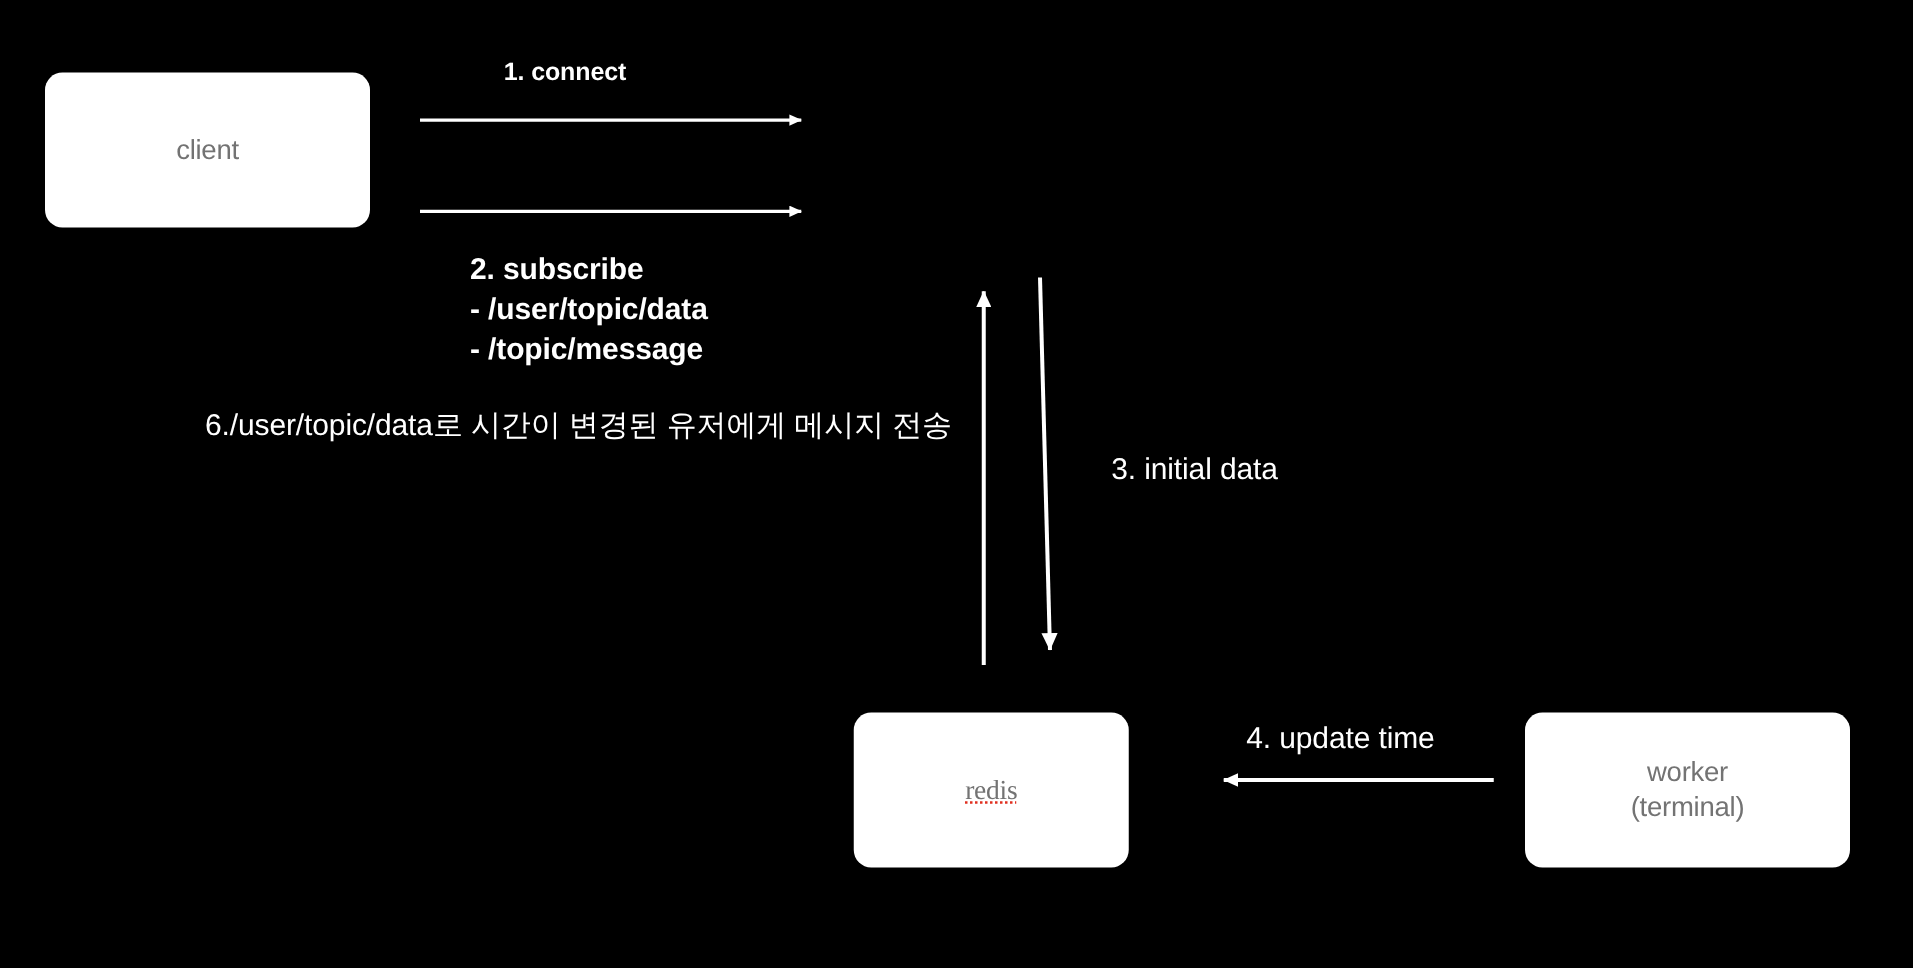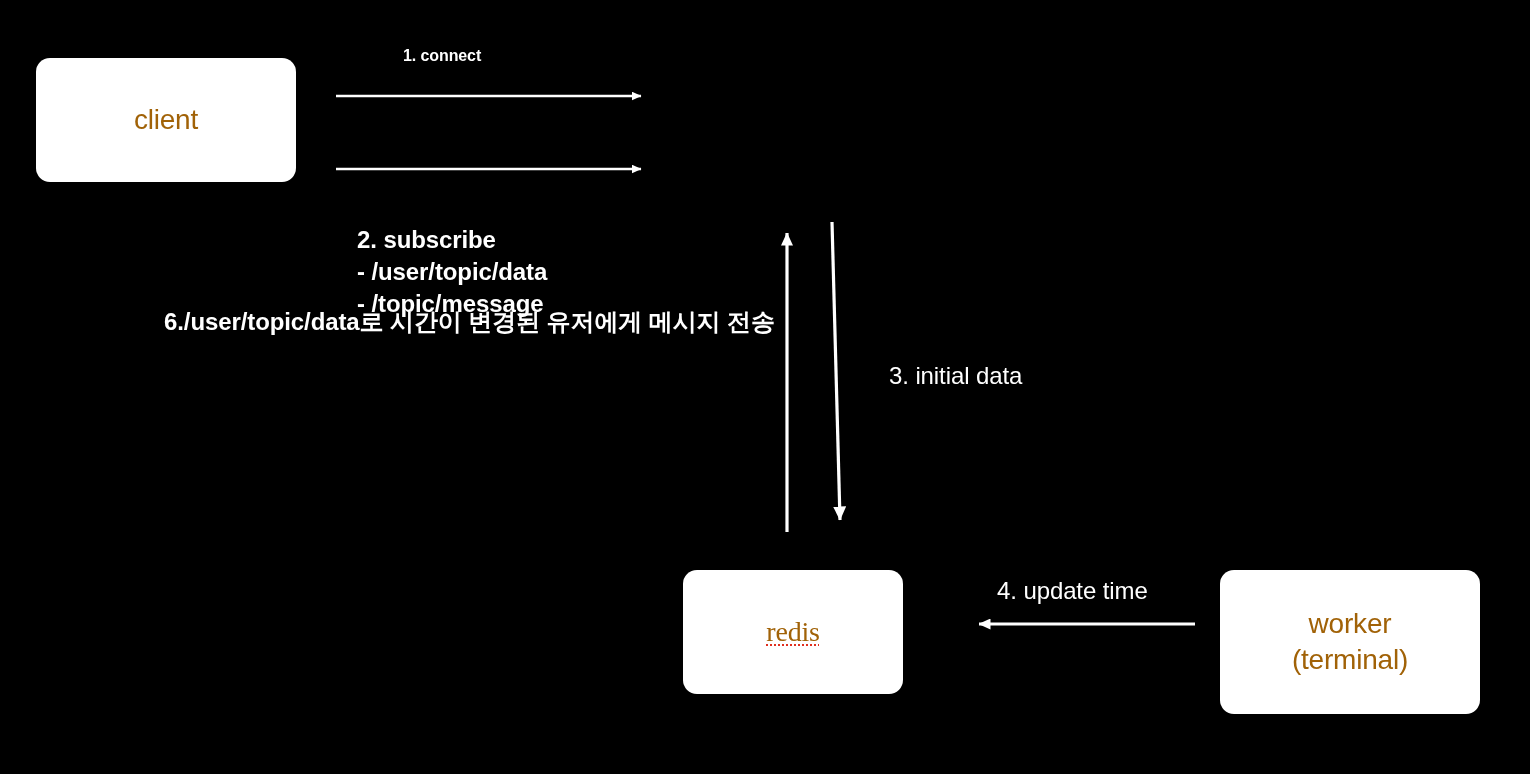--- a/index.html
+++ b/index.html
@@ -24,22 +24,22 @@
     pointer-events: none;
   }
   .node {
     position: absolute;
     background: #ffffff;
     border-radius: 14px;
     display: flex;
     align-items: center;
     justify-content: center;
     text-align: center;
-    color: #a16207;
-    font-size: 28px;
+    color: #737373;
+    font-size: 22px;
     line-height: 1.28;
     font-weight: 400;
     letter-spacing: -0.2px;
   }
   .node-label {
     display: block;
     white-space: pre-line;
   }
   .node-label.misspelled {
     text-decoration: underline;
@@ -50,36 +50,35 @@
   }
   .edge-label {
     position: absolute;
     color: #ffffff;
     white-space: pre-line;
     letter-spacing: -0.1px;
   }
   .lbl-connect {
     left: 403px;
     top: 47px;
-    font-size: 16px;
+    font-size: 20px;
     font-weight: 700;
   }
   .lbl-subscribe {
-    left: 357px;
+    left: 376px;
     top: 200px;
     font-size: 24px;
     font-weight: 700;
     line-height: 1.34;
-    margin-top: 24px;
   }
   .lbl-korean-6 {
     left: 164px;
-    top: 306px;
+    top: 324px;
     font-size: 24px;
-    font-weight: 700;
+    font-weight: 400;
   }
   .lbl-korean-7 {
     left: 234px;
     top: 383px;
     font-size: 24px;
     font-weight: 600;
   }
   .lbl-initial {
     left: 889px;
     top: 362px;
@@ -134,21 +133,21 @@
 
   <div class="node" style="left:36px; top:58px; width:260px; height:124px;">
     <span class="node-label">client</span>
   </div>
 
 
   <div class="node" style="left:683px; top:570px; width:220px; height:124px;font-family:Liberation Serif, serif;">
     <span class="node-label misspelled">redis</span>
   </div>
 
-  <div class="node" style="left:1220px; top:570px; width:260px; height:144px;">
+  <div class="node" style="left:1220px; top:570px; width:260px; height:124px;">
     <span class="node-label">worker
 (terminal)</span>
   </div>
 
   <div class="edge-label lbl-connect">1. connect</div>
 
   <div class="edge-label lbl-subscribe">2. subscribe
 - /user/topic/data
 - /topic/message</div>
 

